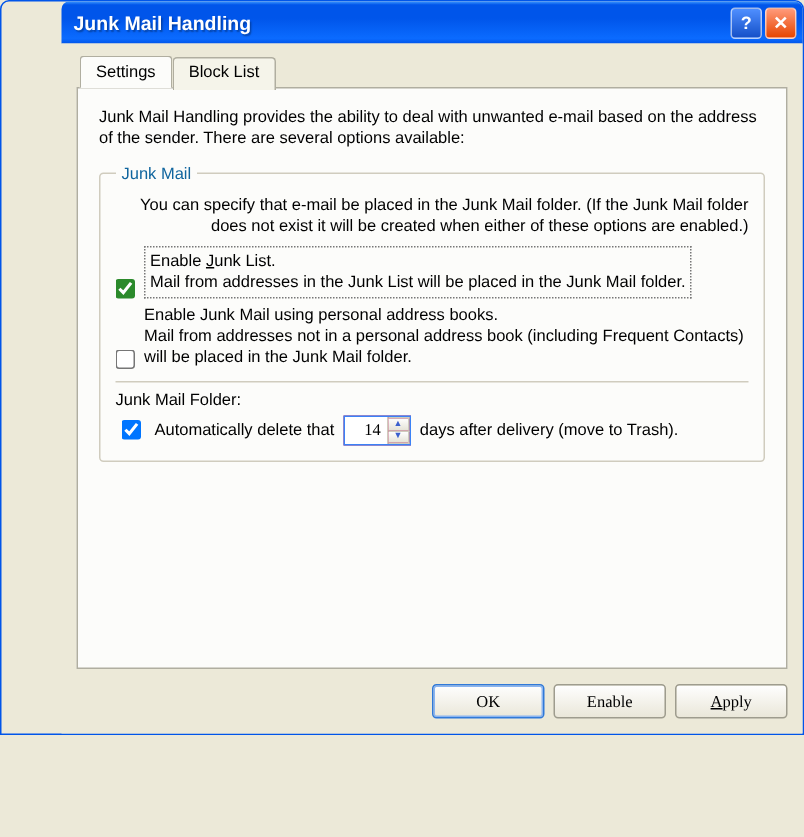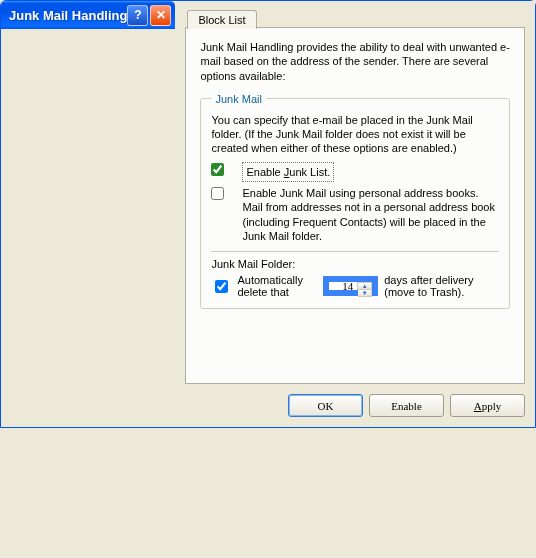--- a/index.html
+++ b/index.html
@@ -8,25 +8,27 @@
     padding: 0;
     font-family: Tahoma, Arial, sans-serif;
     font-size: 11px;
     background: #ece9d8;
     width: 536px;
     height: 558px;
     overflow: hidden;
   }
   .window {
     width: 536px;
-    height: 428px;
+    height: 490px;
     border: 1px solid #0055ea;
     border-radius: 6px 6px 0 0;
     background: #ece9d8;
     display: flex;
+    flex-direction: column;
+    padding-left: 40px;
   }
   .titlebar {
     height: 28px;
     background: linear-gradient(to bottom, #3a95ff 0%, #0055ea 8%, #0055ea 40%, #0b6bff 88%, #0055ea 100%);
     border-radius: 5px 5px 0 0;
     display: flex;
     align-items: center;
     padding: 0 4px 0 8px;
     color: white;
   }
@@ -95,22 +97,22 @@
     overflow: auto;
   }
   .intro { margin-bottom: 10px; line-height: 1.3; }
   fieldset {
     border: 1px solid #d0ccbe;
     border-radius: 3px;
     margin: 0 0 12px 0;
     padding: 8px 10px 10px 10px;
   }
   legend { color: #10659e; padding: 0 4px; }
-  .fdesc { margin-bottom: 6px; line-height: 1.3; }
-  .ck-row { display: flex; align-items: flex-start; gap: 18px; margin: 4px 0; }
+  .fdesc { margin-bottom: 6px; line-height: 1.3; text-align: right; }
+  .ck-row { display: flex; align-items: flex-end; gap: 6px; margin: 4px 0; }
   .ck-row input[type=checkbox] {
     width: 13px; height: 13px; margin: 1px 0 0 0;
     accent-color: #2b8a2b;
   }
   .ck-row .lbl { line-height: 1.3; }
   .ck-row .sub { color: #000; }
   .selected-opt {
     border: 1px dotted #777;
     padding: 2px 3px;
     display: inline-block;
@@ -118,21 +120,21 @@
   .hr {
     border: none;
     border-top: 1px solid #d0ccbe;
     margin: 8px 0 6px 0;
   }
   .auto-row {
     display: flex; align-items: center; gap: 6px; margin-top: 4px;
   }
   .spin {
     display: inline-flex;
-    border: 6px solid #3b82f6;
+    border: 1px solid #3b82f6;
     background: #be185d;
     height: 20px;
   }
   .spin input {
     border: none; width: 28px; text-align: right;
     font-family: Tahoma; font-size: 11px; padding: 0 4px 0 0;
     outline: none;
   }
   .spin .spbtns {
     display: flex; flex-direction: column;
@@ -181,34 +183,36 @@
         </div>
       <div class="tbtn close">
           <span>✕</span>
         </div>
     </div>
   </div>
 
   <div class="client">
     <div class="tabs-wrap">
       <div class="tabstrip">
+        <div class="tab active">Settings</div>
         <div class="tab">Block List</div>
       </div>
 
       <div class="tabpanel">
         <div class="intro">Junk Mail Handling provides the ability to deal with unwanted e-mail based on the address of the sender.  There are several options available:</div>
 
         <fieldset>
           <legend>Junk Mail</legend>
           <div class="fdesc">You can specify that e-mail be placed in the Junk Mail folder.  (If the Junk Mail folder does not exist it will be created when either of these options are enabled.)</div>
 
           <div class="ck-row">
             <input type="checkbox" checked="" style="">
             <div class="lbl selected-opt">
               <span>Enable </span><span class="ul">J</span><span>unk List.</span><br>
+              <span class="sub">Mail from addresses in the Junk List will be placed in the Junk Mail folder.</span>
             </div>
           </div>
 
           <div class="ck-row">
             <input type="checkbox" style="">
             <div class="lbl">
               <span>Enable Junk Mail using personal address books.</span><br>
               <span class="sub">Mail from addresses not in a personal address book (including Frequent Contacts) will be placed in the Junk Mail folder.</span>
             </div>
           </div>

